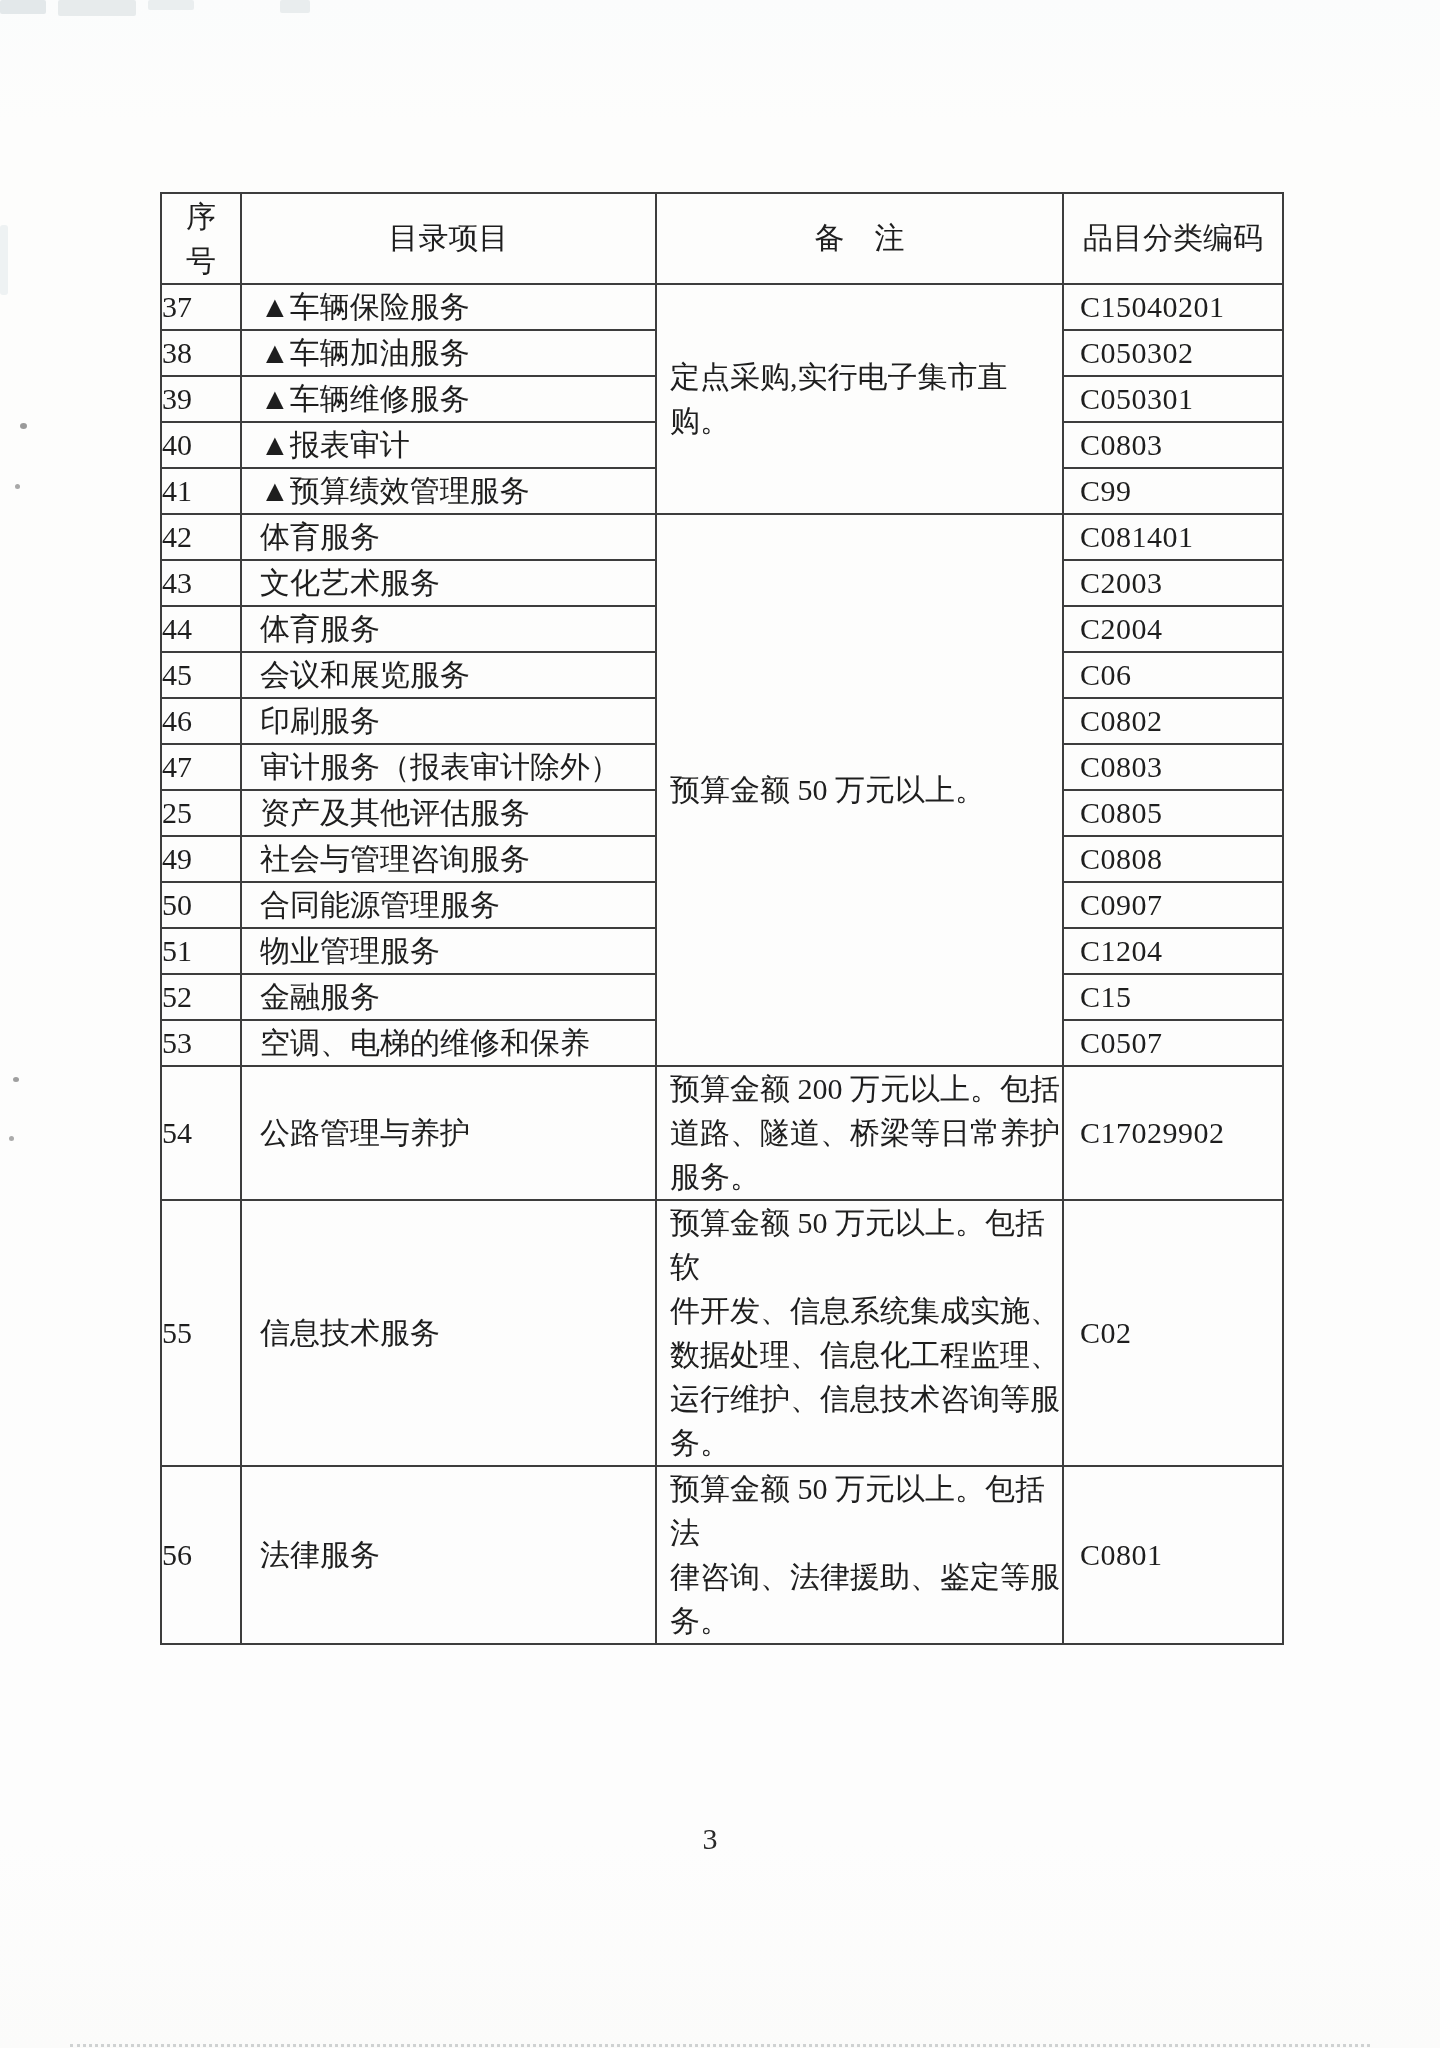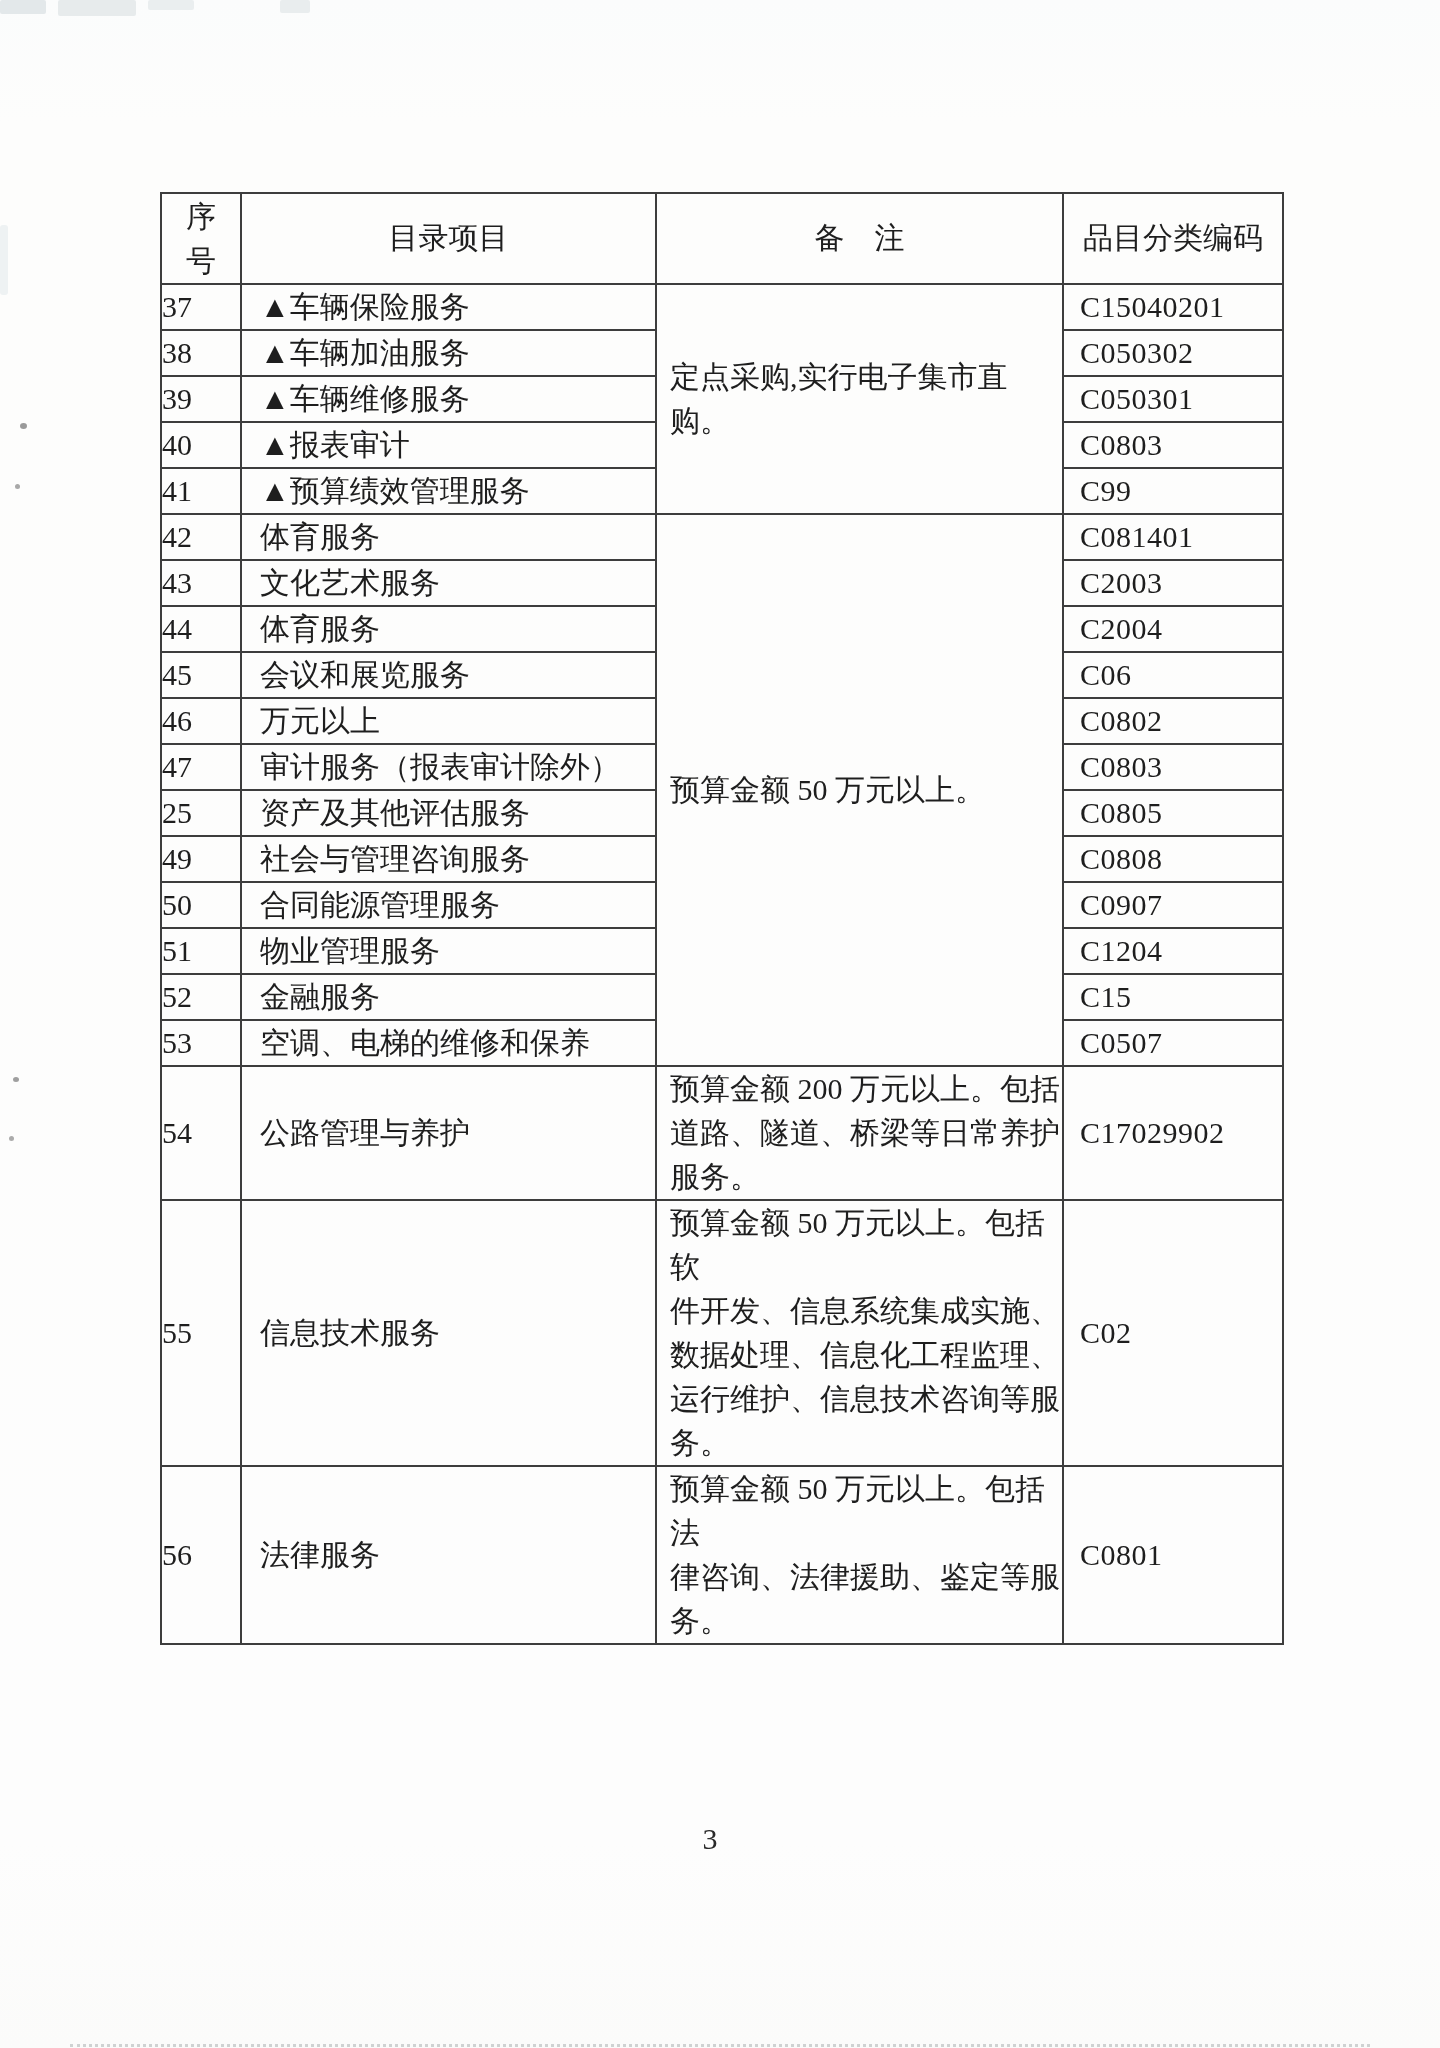--- a/index.html
+++ b/index.html
@@ -140,21 +140,21 @@
         <td class="item">体育服务</td>
         <td class="code">C2004</td>
       </tr>
       <tr class="h46">
         <td class="serial">45</td>
         <td class="item">会议和展览服务</td>
         <td class="code">C06</td>
       </tr>
       <tr class="h46">
         <td class="serial">46</td>
-        <td class="item">万元以上</td>
+        <td class="item">印刷服务</td>
         <td class="code">C0802</td>
       </tr>
       <tr class="h46">
         <td class="serial">47</td>
         <td class="item">审计服务（报表审计除外）</td>
         <td class="code">C0803</td>
       </tr>
       <tr class="h46">
         <td class="serial">25</td>
         <td class="item">资产及其他评估服务</td>

